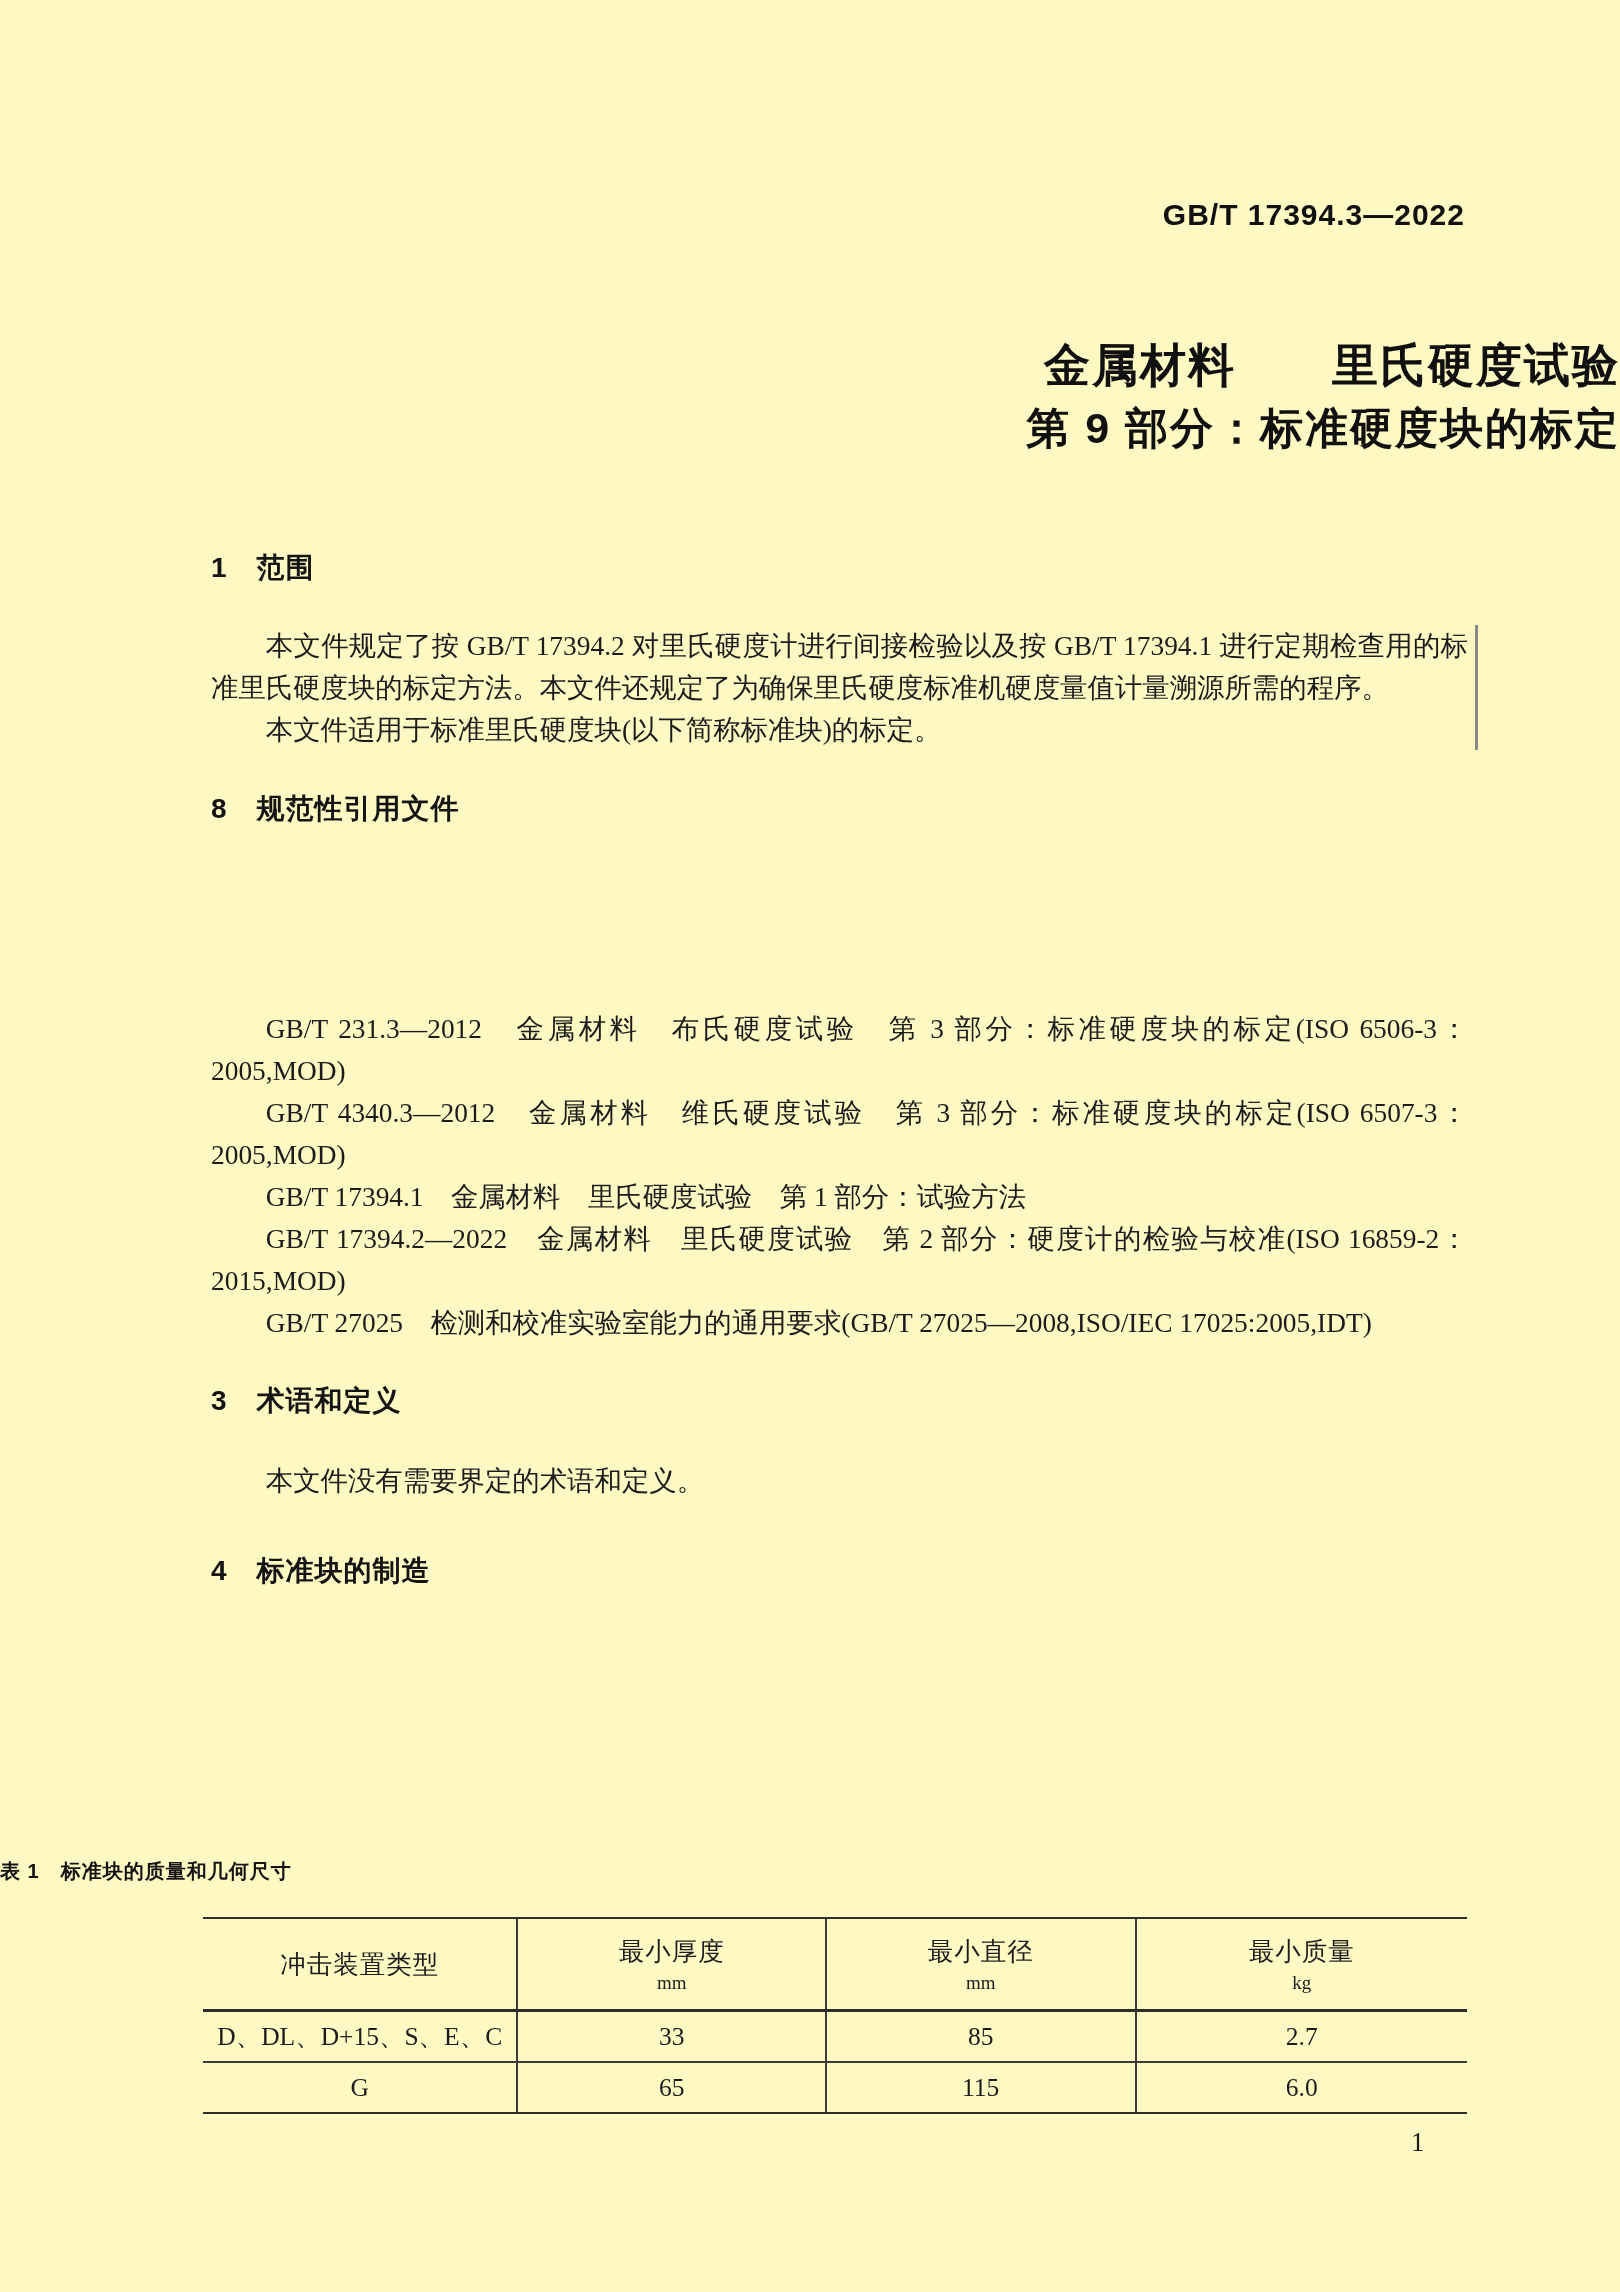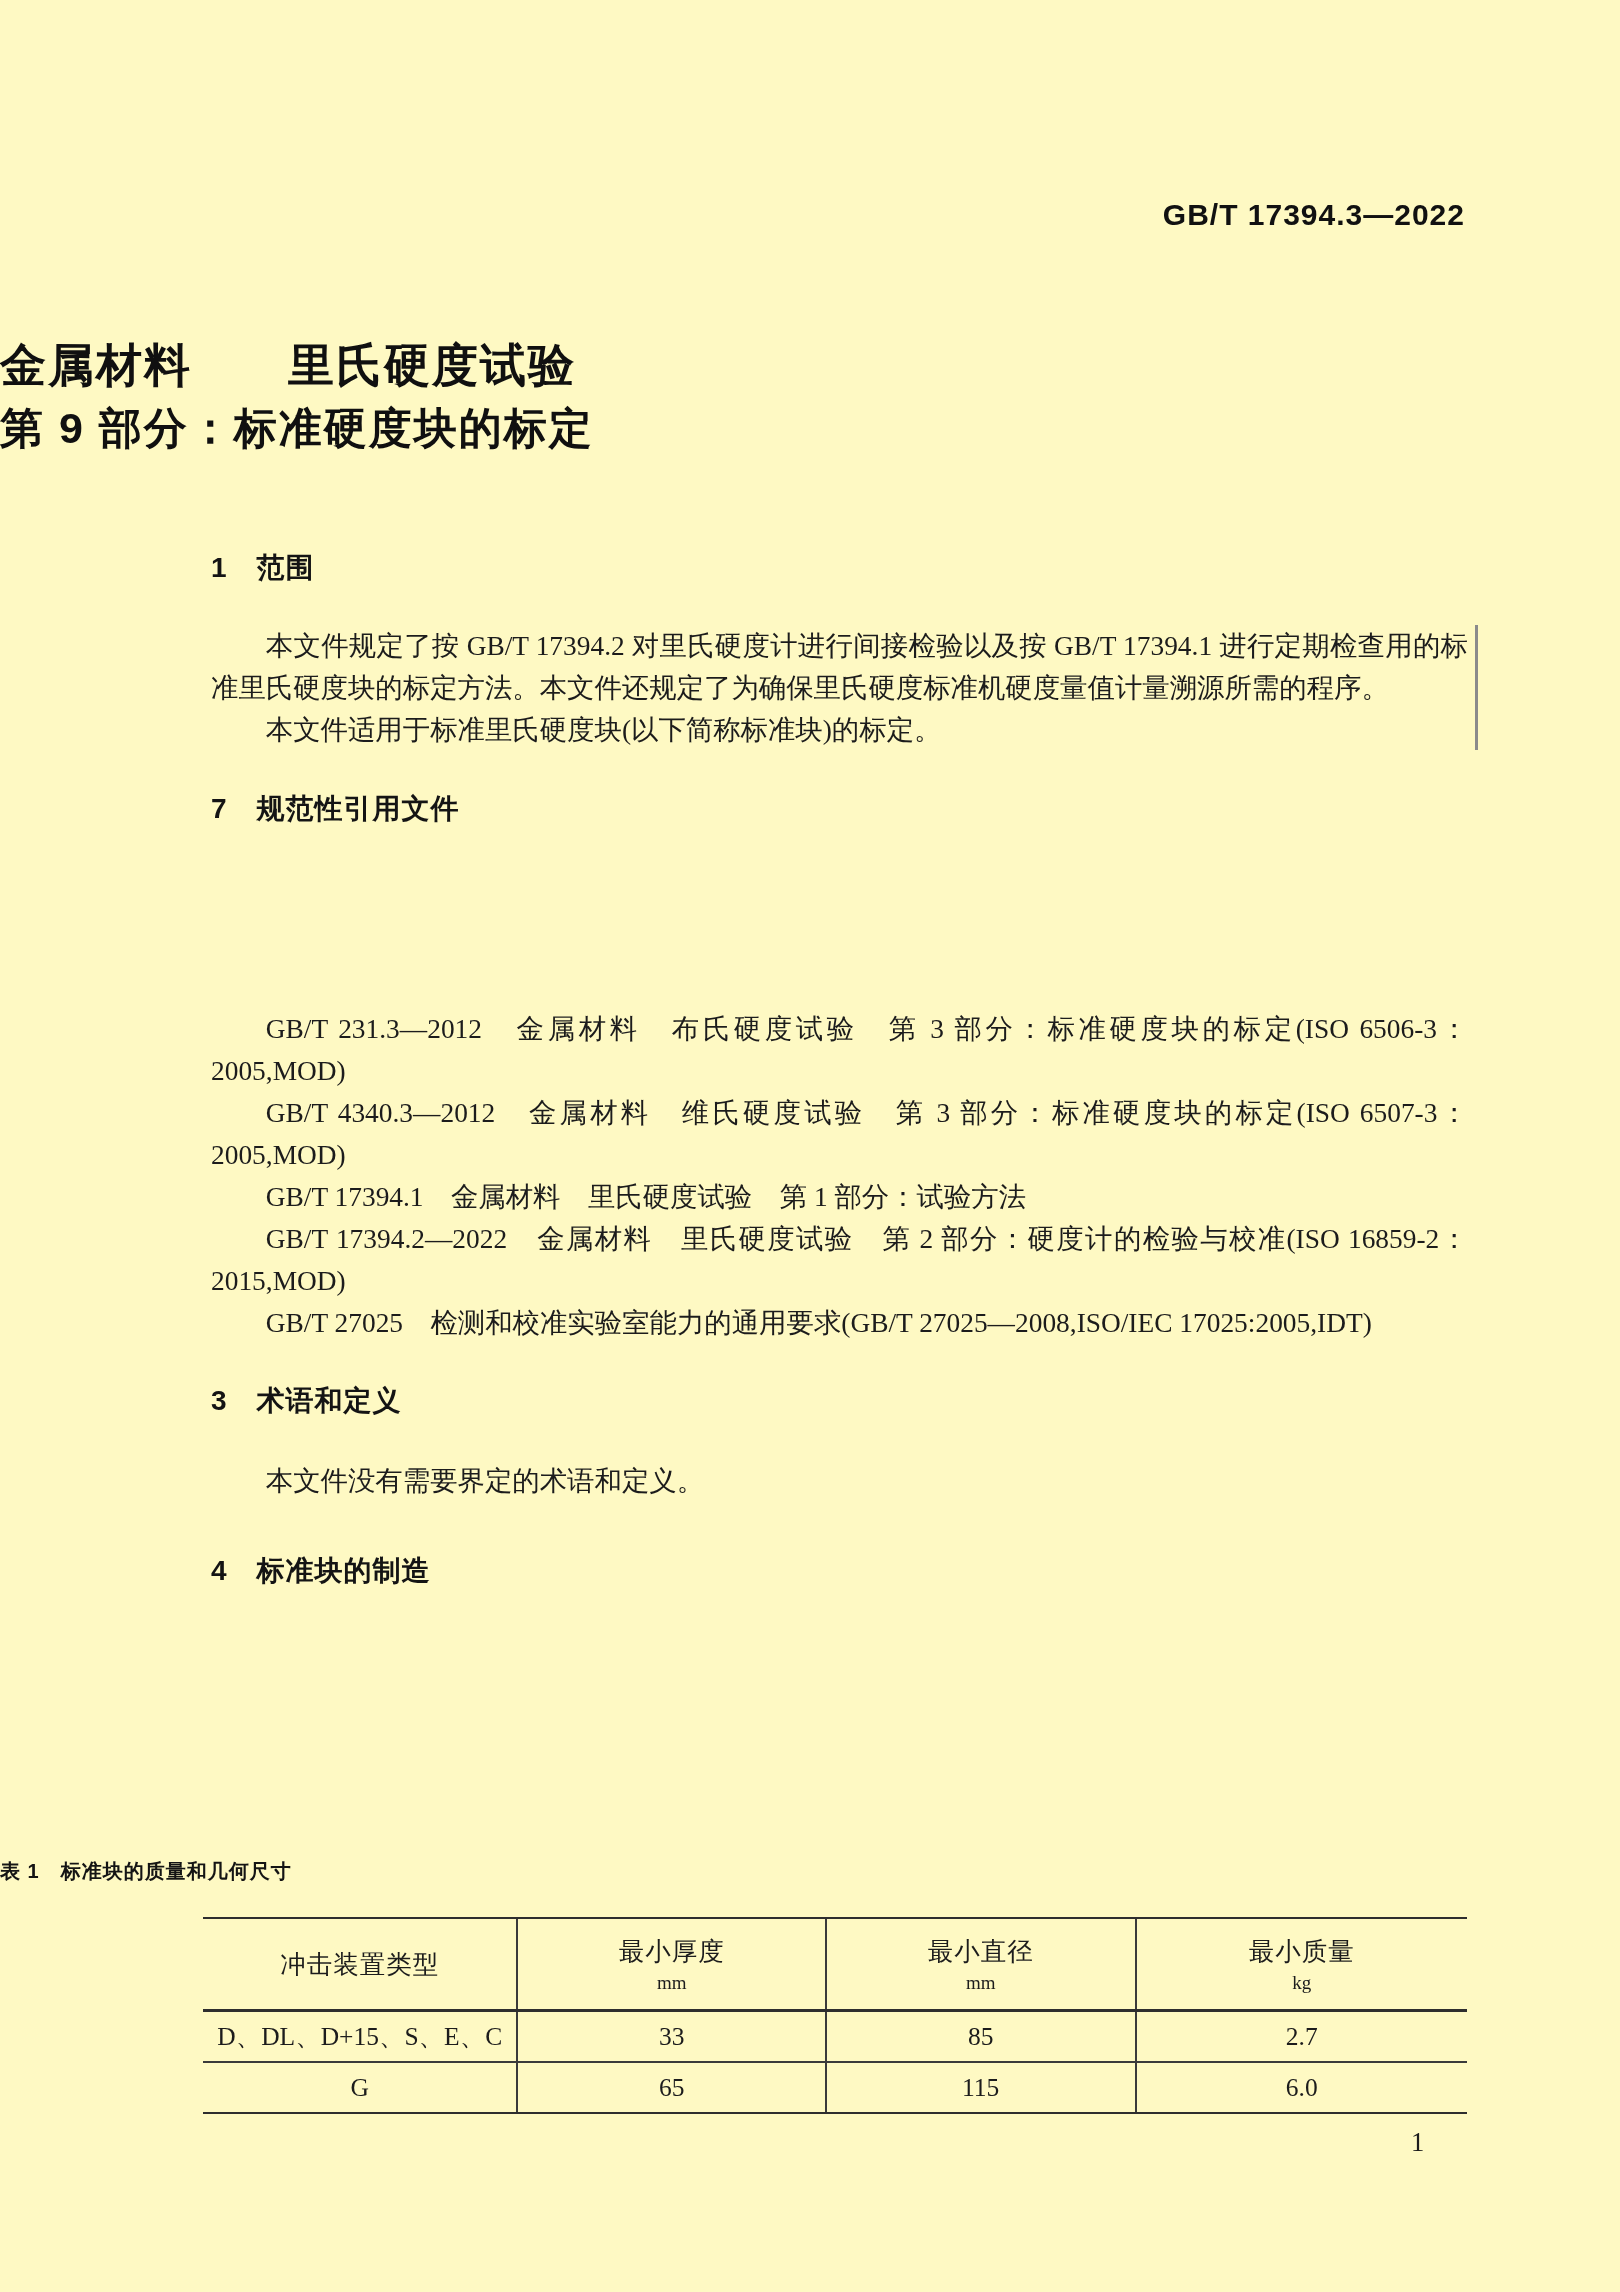--- a/index.html
+++ b/index.html
@@ -31,21 +31,21 @@
     letter-spacing:1px;
     white-space:nowrap;
   }
   
   .doc-number {
     top:198px; right:155px;
     font-family:"Liberation Sans", sans-serif;
     font-weight:bold; font-size:30px;
     letter-spacing:1px; color:#111;
   }
-  .title-line { left:0; width:100%; text-align:left;
+  .title-line { left:0; width:100%; text-align:right;
     font-family:"Liberation Sans", sans-serif;
     font-weight:bold; color:#101010; }
   .title-1 { top:335px; font-size:46px; letter-spacing:2px; }
   .title-2 { top:400px; font-size:43px; letter-spacing:2px; }
   
   .clause { margin:0; text-indent:0; }
   .clause .num {
     font-family:"Liberation Sans", sans-serif;
     font-weight:bold; margin-right:0.9em;
   }
@@ -102,21 +102,21 @@
   <div class="abs title-line title-2">第 9 部分：标准硬度块的标定</div>
 
   <div class="abs heading" style="top:549px">1　范围</div>
   <div class="abs body-block" style="top:625px">
     <p>本文件规定了按 GB/T 17394.2 对里氏硬度计进行间接检验以及按 GB/T 17394.1 进行定期检查用的标准里氏硬度块的标定方法。本文件还规定了为确保里氏硬度标准机硬度量值计量溯源所需的程序。</p>
     <p>本文件适用于标准里氏硬度块(以下简称标准块)的标定。</p>
   </div>
 
   <div class="abs change-bar"></div>
 
-  <div class="abs heading" style="top:790px">7　规范性引用文件</div>
+  <div class="abs heading" style="top:790px">8　规范性引用文件</div>
   <div class="abs body-block" style="top:1008px">
     <p>GB/T 231.3—2012　金属材料　布氏硬度试验　第 3 部分：标准硬度块的标定(ISO 6506-3：2005,MOD)</p>
     <p>GB/T 4340.3—2012　金属材料　维氏硬度试验　第 3 部分：标准硬度块的标定(ISO 6507-3：2005,MOD)</p>
     <p>GB/T 17394.1　金属材料　里氏硬度试验　第 1 部分：试验方法</p>
     <p>GB/T 17394.2—2022　金属材料　里氏硬度试验　第 2 部分：硬度计的检验与校准(ISO 16859-2：2015,MOD)</p>
     <p>GB/T 27025　检测和校准实验室能力的通用要求(GB/T 27025—2008,ISO/IEC 17025:2005,IDT)</p>
   </div>
 
   <div class="abs heading" style="top:1382px">3　术语和定义</div>
   <div class="abs body-block" style="top:1460px">

